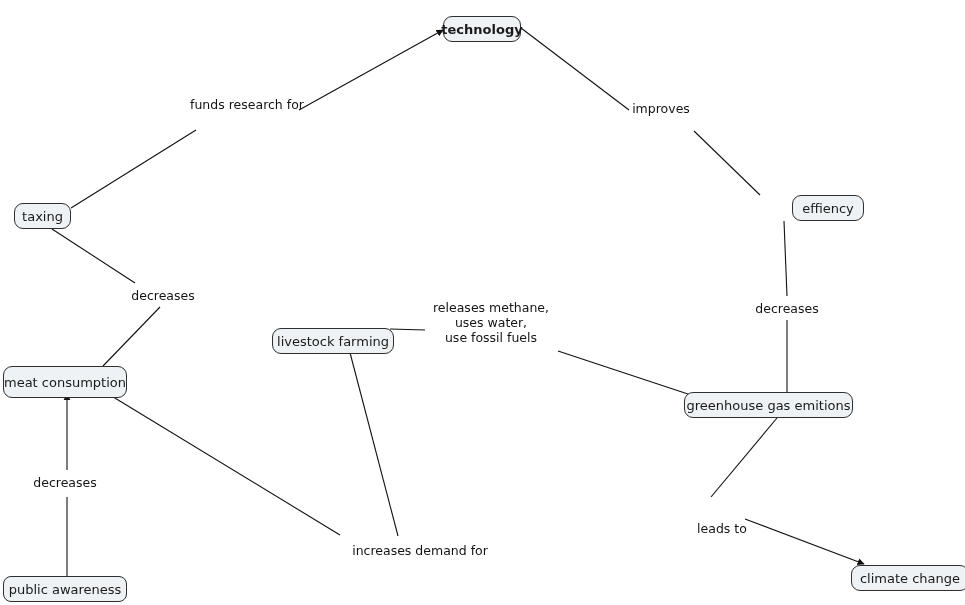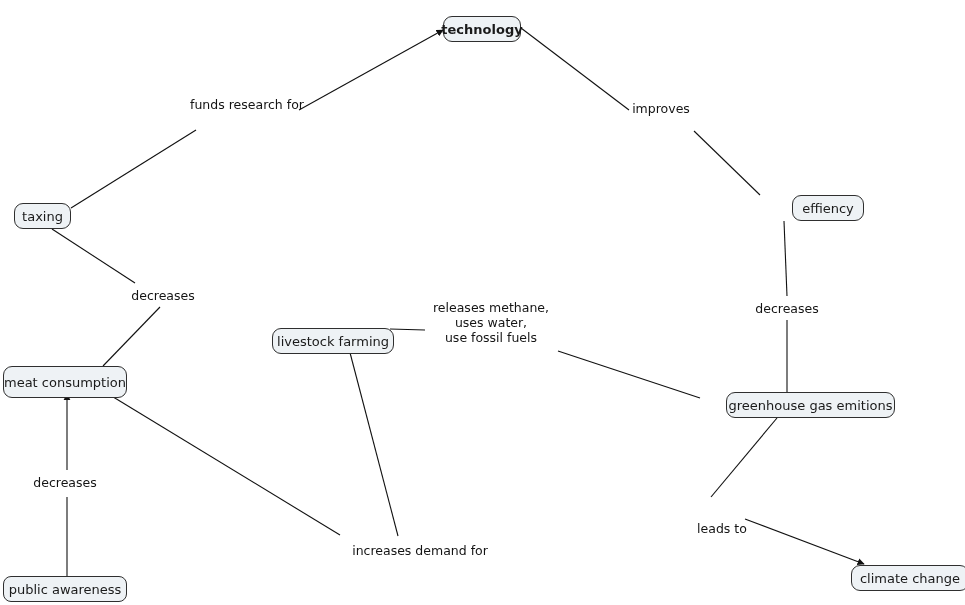--- a/index.html
+++ b/index.html
@@ -83,21 +83,21 @@
         <line x1="745" y1="519" x2="864" y2="564" stroke="#111111" stroke-width="1.1" marker-end="url(#arrowhead)"></line>
       </g>
   </svg>
 
   <div id="node-layer">
       <div class="node" style="left: 443px; top: 16px; width: 78px; height: 26px; font-weight: bold;">technology</div>
       <div class="node" style="left: 14px; top: 203px; width: 57px; height: 26px;">taxing</div>
       <div class="node" style="left: 748px; top: 195px; width: 72px; height: 26px; margin-left: 44px;">effiency</div>
       <div class="node" style="left: 272px; top: 316px; width: 122px; height: 26px; margin-top: 12px;">livestock farming</div>
       <div class="node" style="left: 3px; top: 366px; width: 124px; height: 32px;">meat consumption</div>
-      <div class="node" style="left: 726px; top: 392px; width: 169px; height: 26px; text-align: center;">greenhouse gas emitions</div>
+      <div class="node" style="left: 684px; top: 392px; width: 169px; height: 26px; text-align: center;">greenhouse gas emitions</div>
       <div class="node" style="left: 3px; top: 576px; width: 124px; height: 26px; border-radius: 8px;">public awareness</div>
       <div class="node" style="left: 851px; top: 565px; width: 118px; height: 26px;">climate change</div>
     </div>
   <div id="label-layer">
       <div class="edge-label" style="left: 247px; top: 104px;">funds research for</div>
       <div class="edge-label" style="left: 661px; top: 108px;">improves</div>
       <div class="edge-label" style="left: 163px; top: 295px;">decreases</div>
       <div class="edge-label" style="left: 787px; top: 308px;">decreases</div>
       <div class="edge-label" style="left: 491px; top: 322px;">releases methane,
 uses water,

